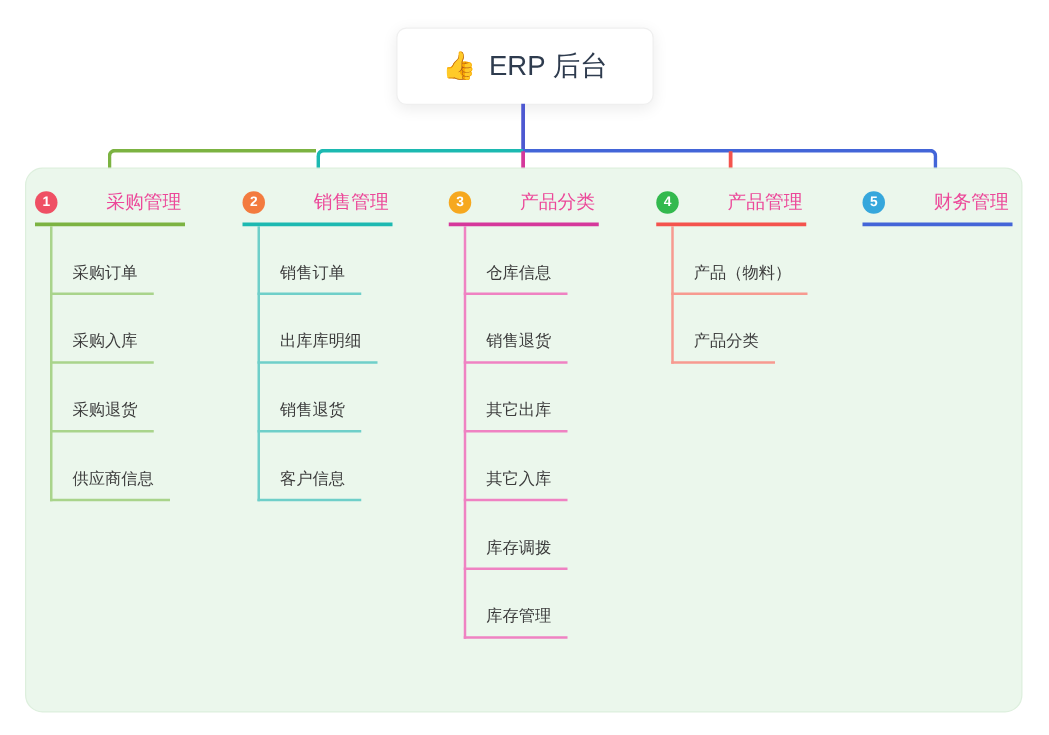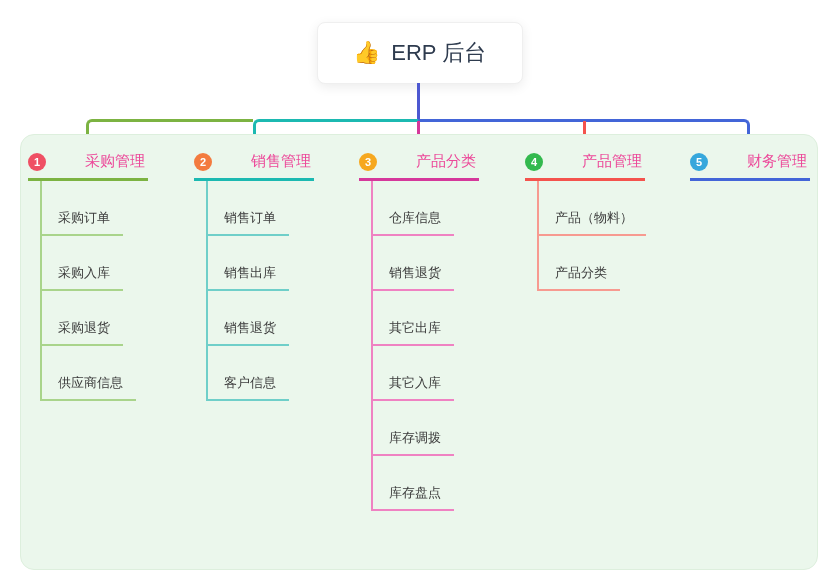--- a/index.html
+++ b/index.html
@@ -117,21 +117,21 @@
   <div class="column col-2" style="--c: #1cb9b1; --cl: #6fcfc9; --badge: #f37b3f;">
     <div class="col-header">
       <span class="badge">2</span>
       <span class="col-title">销售管理</span>
     </div>
     <div class="col-items">
       <div class="node">
           <span class="node-label">销售订单</span>
         </div>
       <div class="node">
-          <span class="node-label">销售出库</span>
+          <span class="node-label">出库库明细</span>
         </div>
       <div class="node">
           <span class="node-label">销售退货</span>
         </div>
       <div class="node">
           <span class="node-label">客户信息</span>
         </div>
     </div>
   </div>
 
@@ -150,21 +150,21 @@
       <div class="node">
           <span class="node-label">其它出库</span>
         </div>
       <div class="node">
           <span class="node-label">其它入库</span>
         </div>
       <div class="node">
           <span class="node-label">库存调拨</span>
         </div>
       <div class="node">
-          <span class="node-label">库存盘点</span>
+          <span class="node-label">库存管理</span>
         </div>
     </div>
   </div>
 
   <div class="column col-4" style="--c: #f4534d; --cl: #f79a90; --badge: #33b94e;">
     <div class="col-header">
       <span class="badge">4</span>
       <span class="col-title">产品管理</span>
     </div>
     <div class="col-items">

